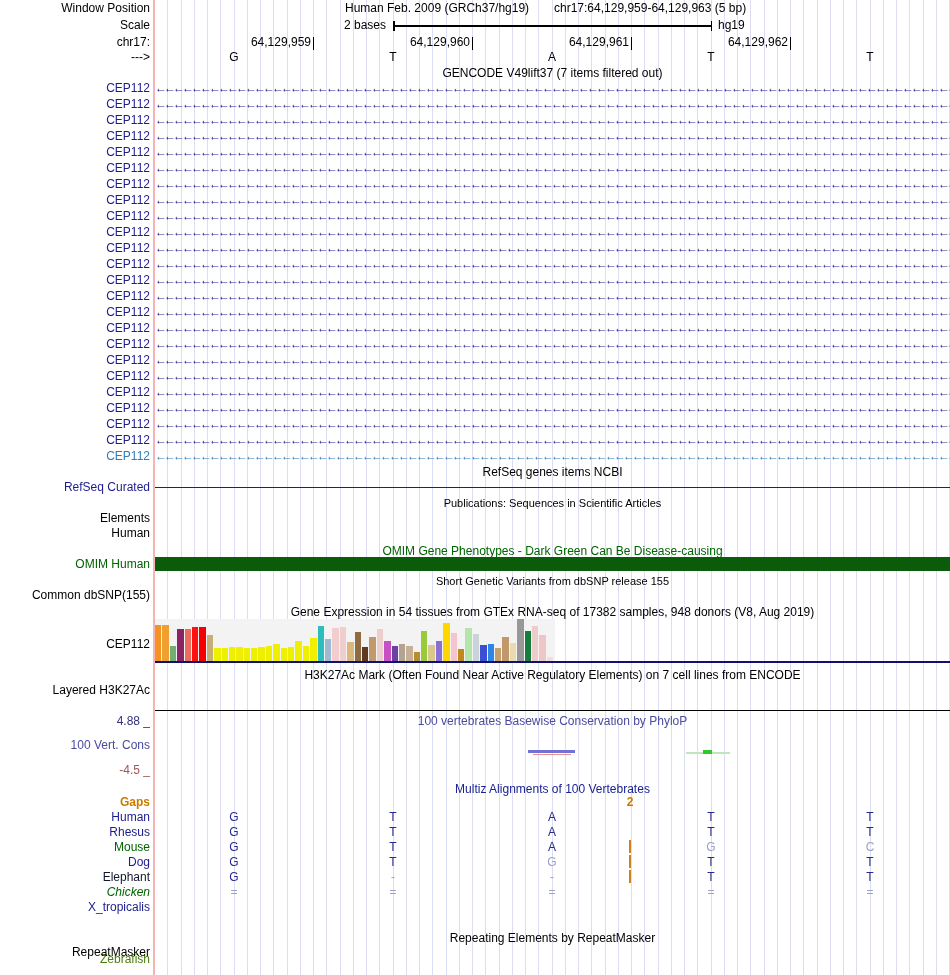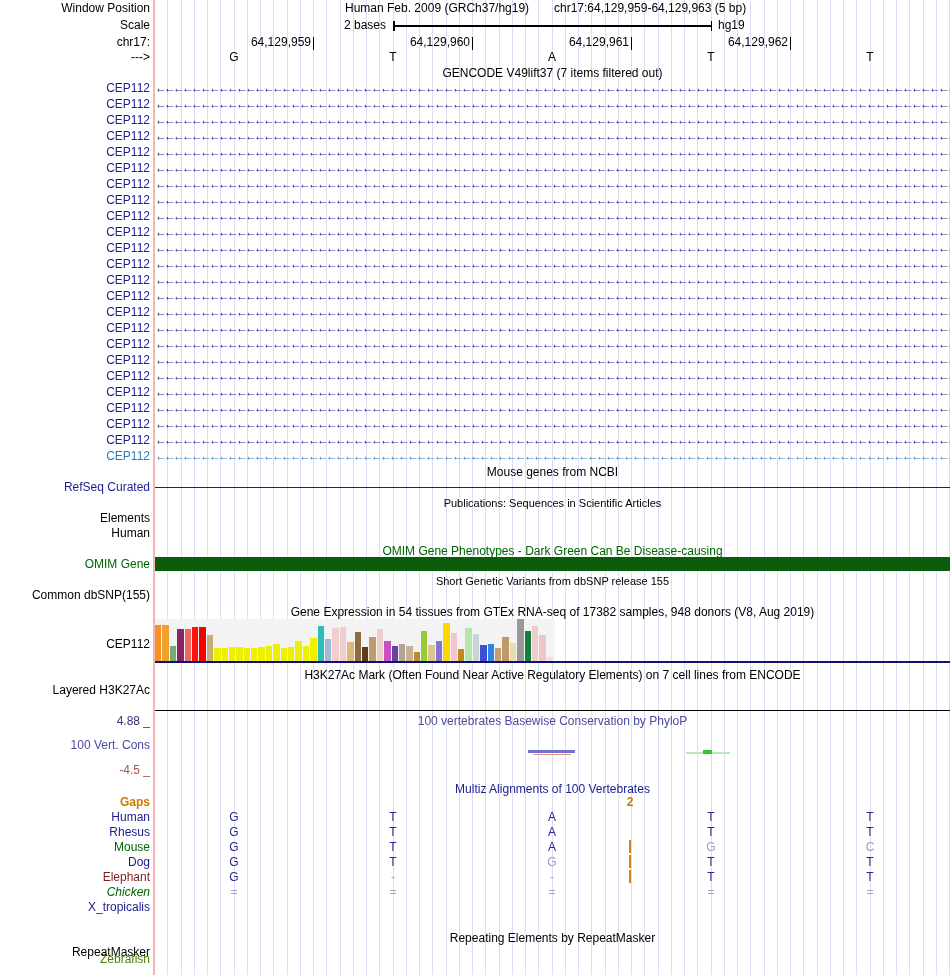--- a/index.html
+++ b/index.html
@@ -111,30 +111,30 @@
       <div class="abs lbl" style="top: 401px; color: rgb(28, 28, 143);">CEP112</div>
       <div class="abs generow" style="top: 401px; color: rgb(28, 28, 143);">←←←←←←←←←←←←←←←←←←←←←←←←←←←←←←←←←←←←←←←←←←←←←←←←←←←←←←←←←←←←←←←←←←←←←←←←←←←←←←←←←←←←←←←←←←←←←←←←←←←←←←←←←←←←←←←←←←←←←←←←←←←←←←←←←←←←←←←←←←←←</div>
       <div class="abs lbl" style="top: 417px; color: rgb(28, 28, 143);">CEP112</div>
       <div class="abs generow" style="top: 417px; color: rgb(28, 28, 143);">←←←←←←←←←←←←←←←←←←←←←←←←←←←←←←←←←←←←←←←←←←←←←←←←←←←←←←←←←←←←←←←←←←←←←←←←←←←←←←←←←←←←←←←←←←←←←←←←←←←←←←←←←←←←←←←←←←←←←←←←←←←←←←←←←←←←←←←←←←←←</div>
       <div class="abs lbl" style="top: 433px; color: rgb(28, 28, 143);">CEP112</div>
       <div class="abs generow" style="top: 433px; color: rgb(28, 28, 143);">←←←←←←←←←←←←←←←←←←←←←←←←←←←←←←←←←←←←←←←←←←←←←←←←←←←←←←←←←←←←←←←←←←←←←←←←←←←←←←←←←←←←←←←←←←←←←←←←←←←←←←←←←←←←←←←←←←←←←←←←←←←←←←←←←←←←←←←←←←←←</div>
       <div class="abs lbl" style="top: 449px; color: rgb(47, 124, 184);">CEP112</div>
       <div class="abs generow" style="top: 449px; color: rgb(47, 124, 184);">←←←←←←←←←←←←←←←←←←←←←←←←←←←←←←←←←←←←←←←←←←←←←←←←←←←←←←←←←←←←←←←←←←←←←←←←←←←←←←←←←←←←←←←←←←←←←←←←←←←←←←←←←←←←←←←←←←←←←←←←←←←←←←←←←←←←←←←←←←←←</div>
     </div>
 
-  <div class="abs title" style="top:465px">Mouse genes from NCBI</div>
+  <div class="abs title" style="top:465px">RefSeq genes items NCBI</div>
   <div class="abs lbl navy" style="top:480px">RefSeq Curated</div>
   <div class="abs hline" style="top:486.5px;height:1.5px;background:#1C1C8F"></div>
 
   <div class="abs title" style="top:496px;font-size:11px">Publications: Sequences in Scientific Articles</div>
   <div class="abs lbl" style="top:511px">Elements</div>
   <div class="abs lbl" style="top:526px">Human</div>
 
   <div class="abs title green" style="top:544px">OMIM Gene Phenotypes - Dark Green Can Be Disease-causing</div>
-  <div class="abs lbl green" style="top:557px">OMIM Gene</div>
+  <div class="abs lbl green" style="top:557px">OMIM Human</div>
   <div class="abs hline" style="top:557px;height:14px;background:#0A5C0A"></div>
 
   <div class="abs title" style="top:574px;font-size:11px">Short Genetic Variants from dbSNP release 155</div>
   <div class="abs lbl" style="top:588px">Common dbSNP(155)</div>
 
   <div class="abs title" style="top:605px">Gene Expression in 54 tissues from GTEx RNA-seq of 17382 samples, 948 donors (V8, Aug 2019)</div>
   <div class="abs lbl" style="top:637px">CEP112</div>
   <div id="gtex-chart" class="abs">
       <div class="gtex-bar" style="height: 36px; background: rgb(245, 146, 37);"></div>
       <div class="gtex-bar" style="height: 36px; background: rgb(239, 160, 47);"></div>
@@ -231,21 +231,21 @@
       <div class="abs cellletter base-d" style="left: 696px; top: 840px;">G</div>
       <div class="abs cellletter base-d" style="left: 855px; top: 840px;">C</div>
       <div class="abs" style="left: 629px; top: 840px; width: 2px; height: 13px; background: rgb(208, 128, 32);"></div>
       <div class="abs lbl" style="top: 855px; color: rgb(27, 27, 142);">Dog</div>
       <div class="abs cellletter base-b" style="left: 219px; top: 855px;">G</div>
       <div class="abs cellletter base-b" style="left: 378px; top: 855px;">T</div>
       <div class="abs cellletter base-d" style="left: 537px; top: 855px;">G</div>
       <div class="abs cellletter base-b" style="left: 696px; top: 855px;">T</div>
       <div class="abs cellletter base-b" style="left: 855px; top: 855px;">T</div>
       <div class="abs" style="left: 629px; top: 855px; width: 2px; height: 13px; background: rgb(208, 128, 32);"></div>
-      <div class="abs lbl" style="top: 870px; color: #7f1d1d;">Elephant</div>
+      <div class="abs lbl" style="top: 870px; color: #0f172a;">Elephant</div>
       <div class="abs cellletter base-b" style="left: 219px; top: 870px;">G</div>
       <div class="abs cellletter base-d" style="left: 378px; top: 870px;">-</div>
       <div class="abs cellletter base-d" style="left: 537px; top: 870px;">-</div>
       <div class="abs cellletter base-b" style="left: 696px; top: 870px;">T</div>
       <div class="abs cellletter base-b" style="left: 855px; top: 870px;">T</div>
       <div class="abs" style="left: 629px; top: 870px; width: 2px; height: 13px; background: rgb(208, 128, 32);"></div>
       <div class="abs lbl" style="top: 885px; color: rgb(0, 100, 0); font-style: italic;">Chicken</div>
       <div class="abs cellletter base-d" style="left: 219px; top: 885px;">=</div>
       <div class="abs cellletter base-d" style="left: 378px; top: 885px;">=</div>
       <div class="abs cellletter base-d" style="left: 537px; top: 885px;">=</div>

